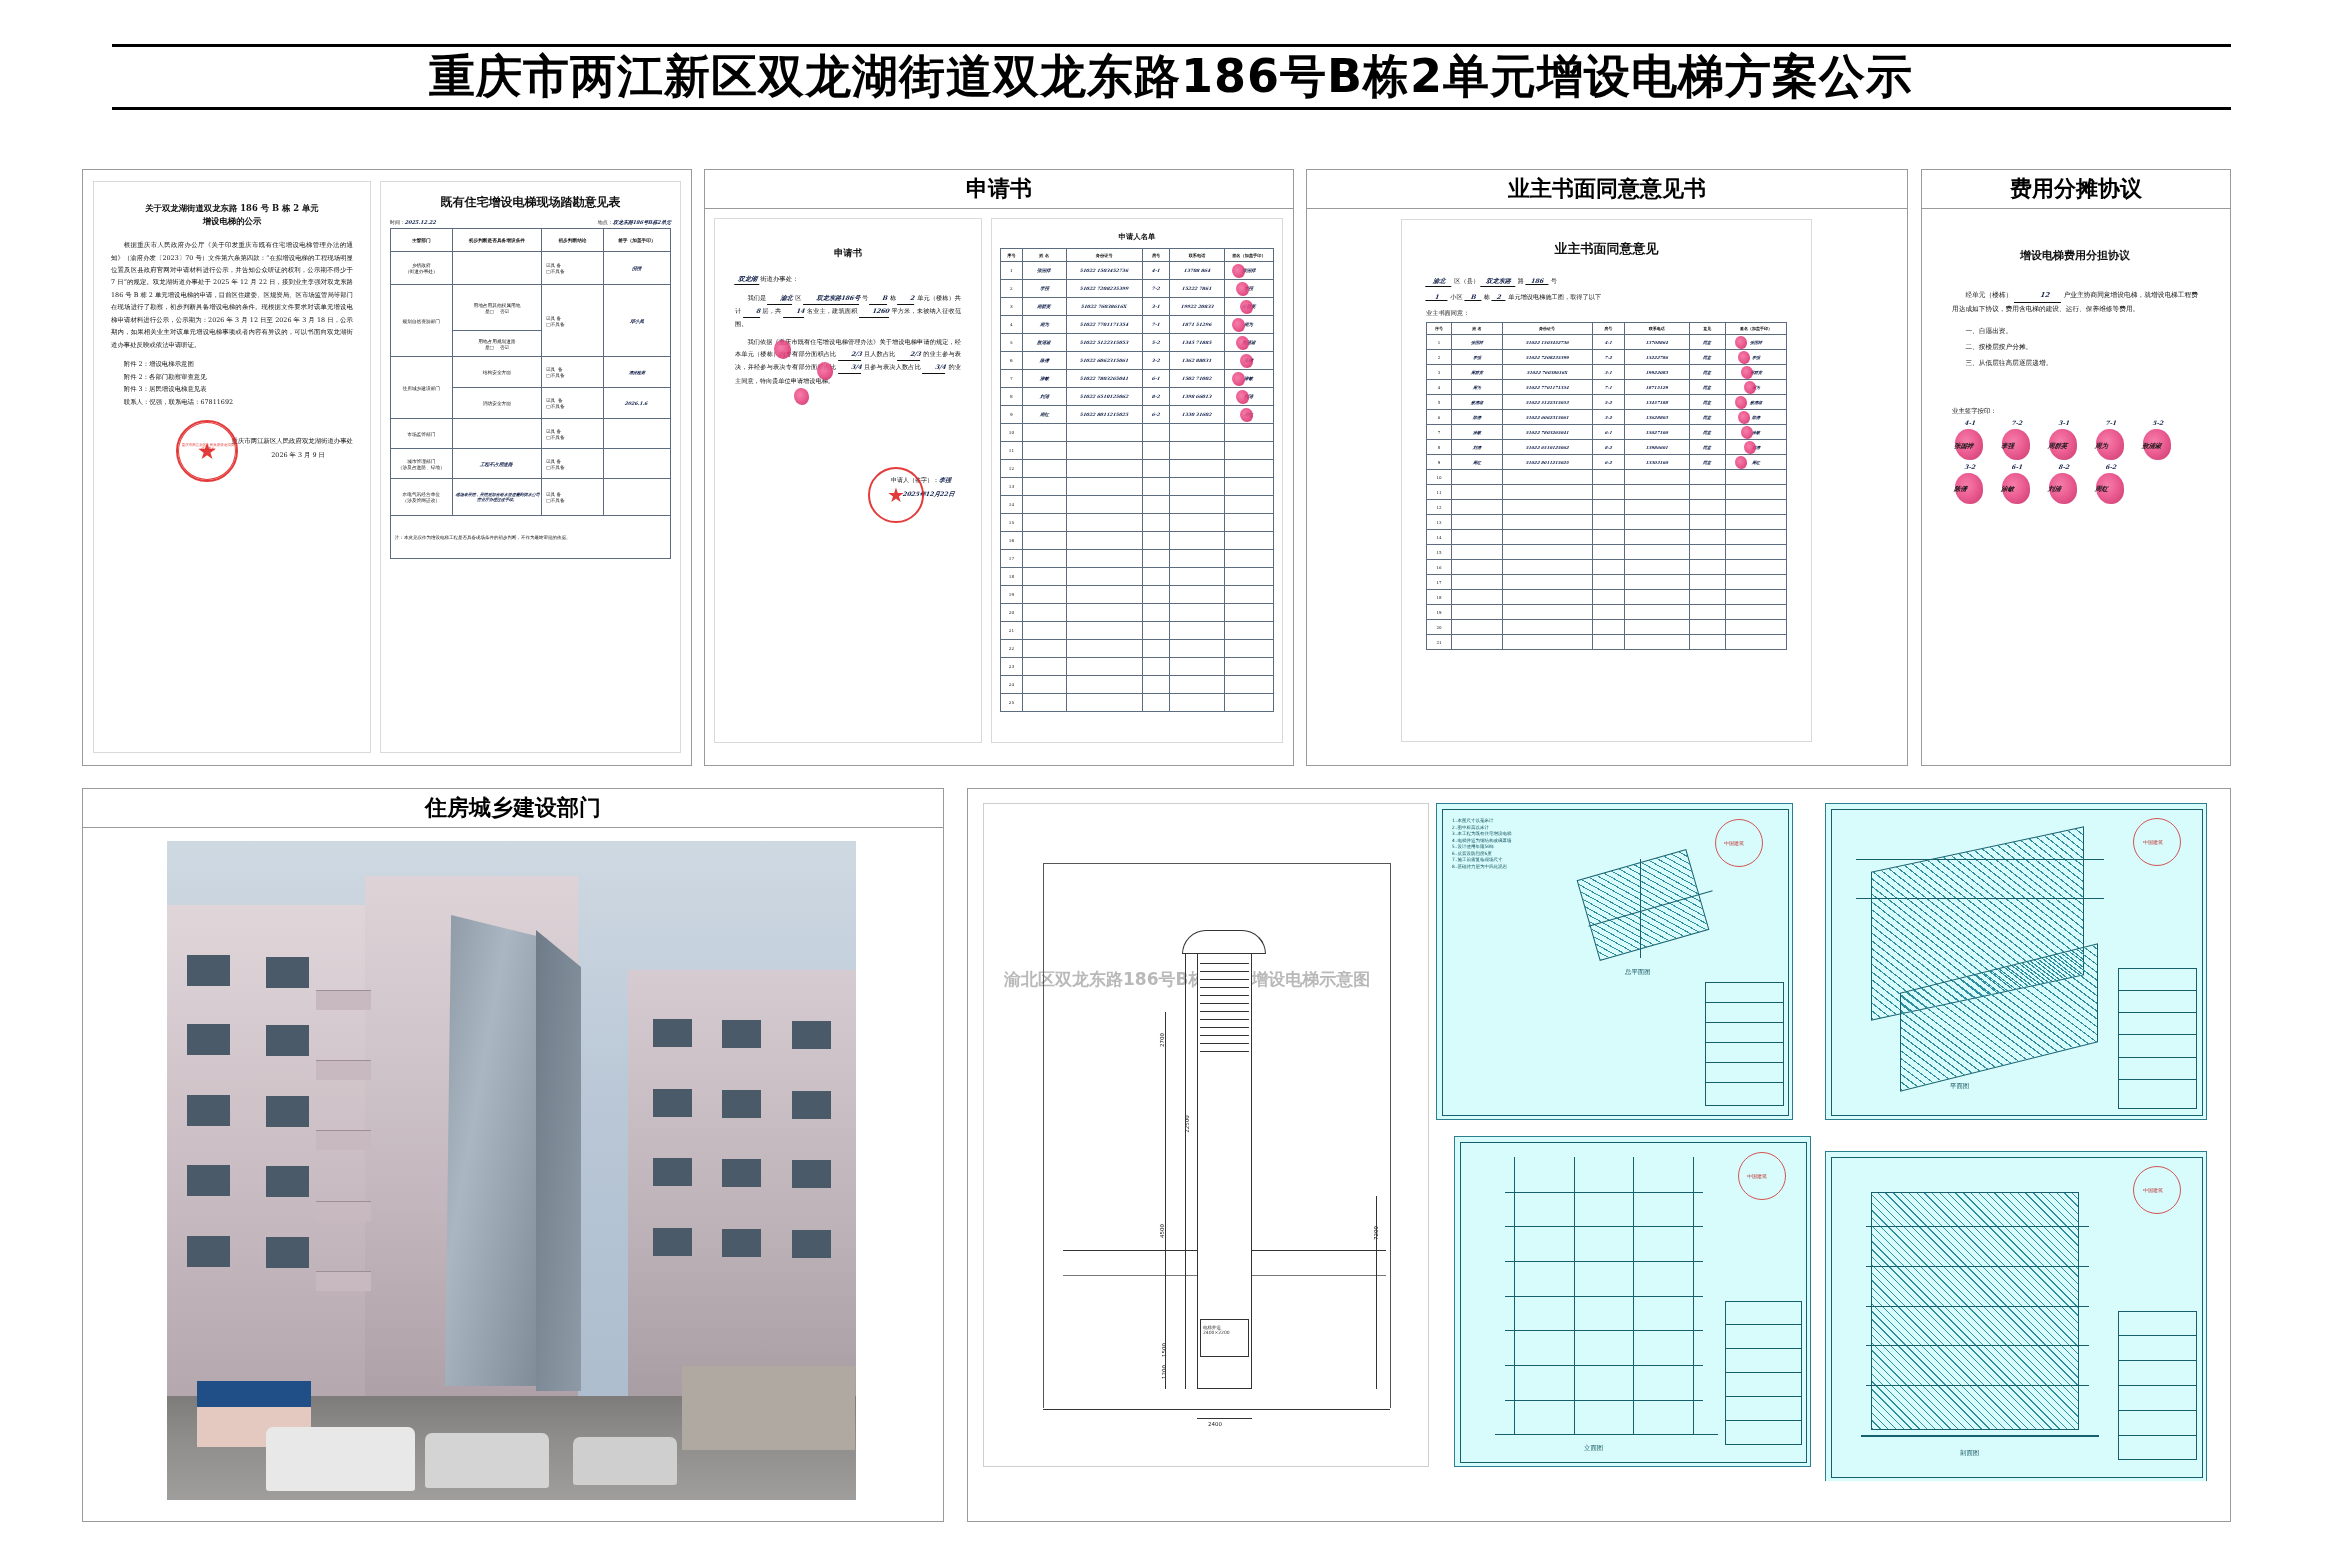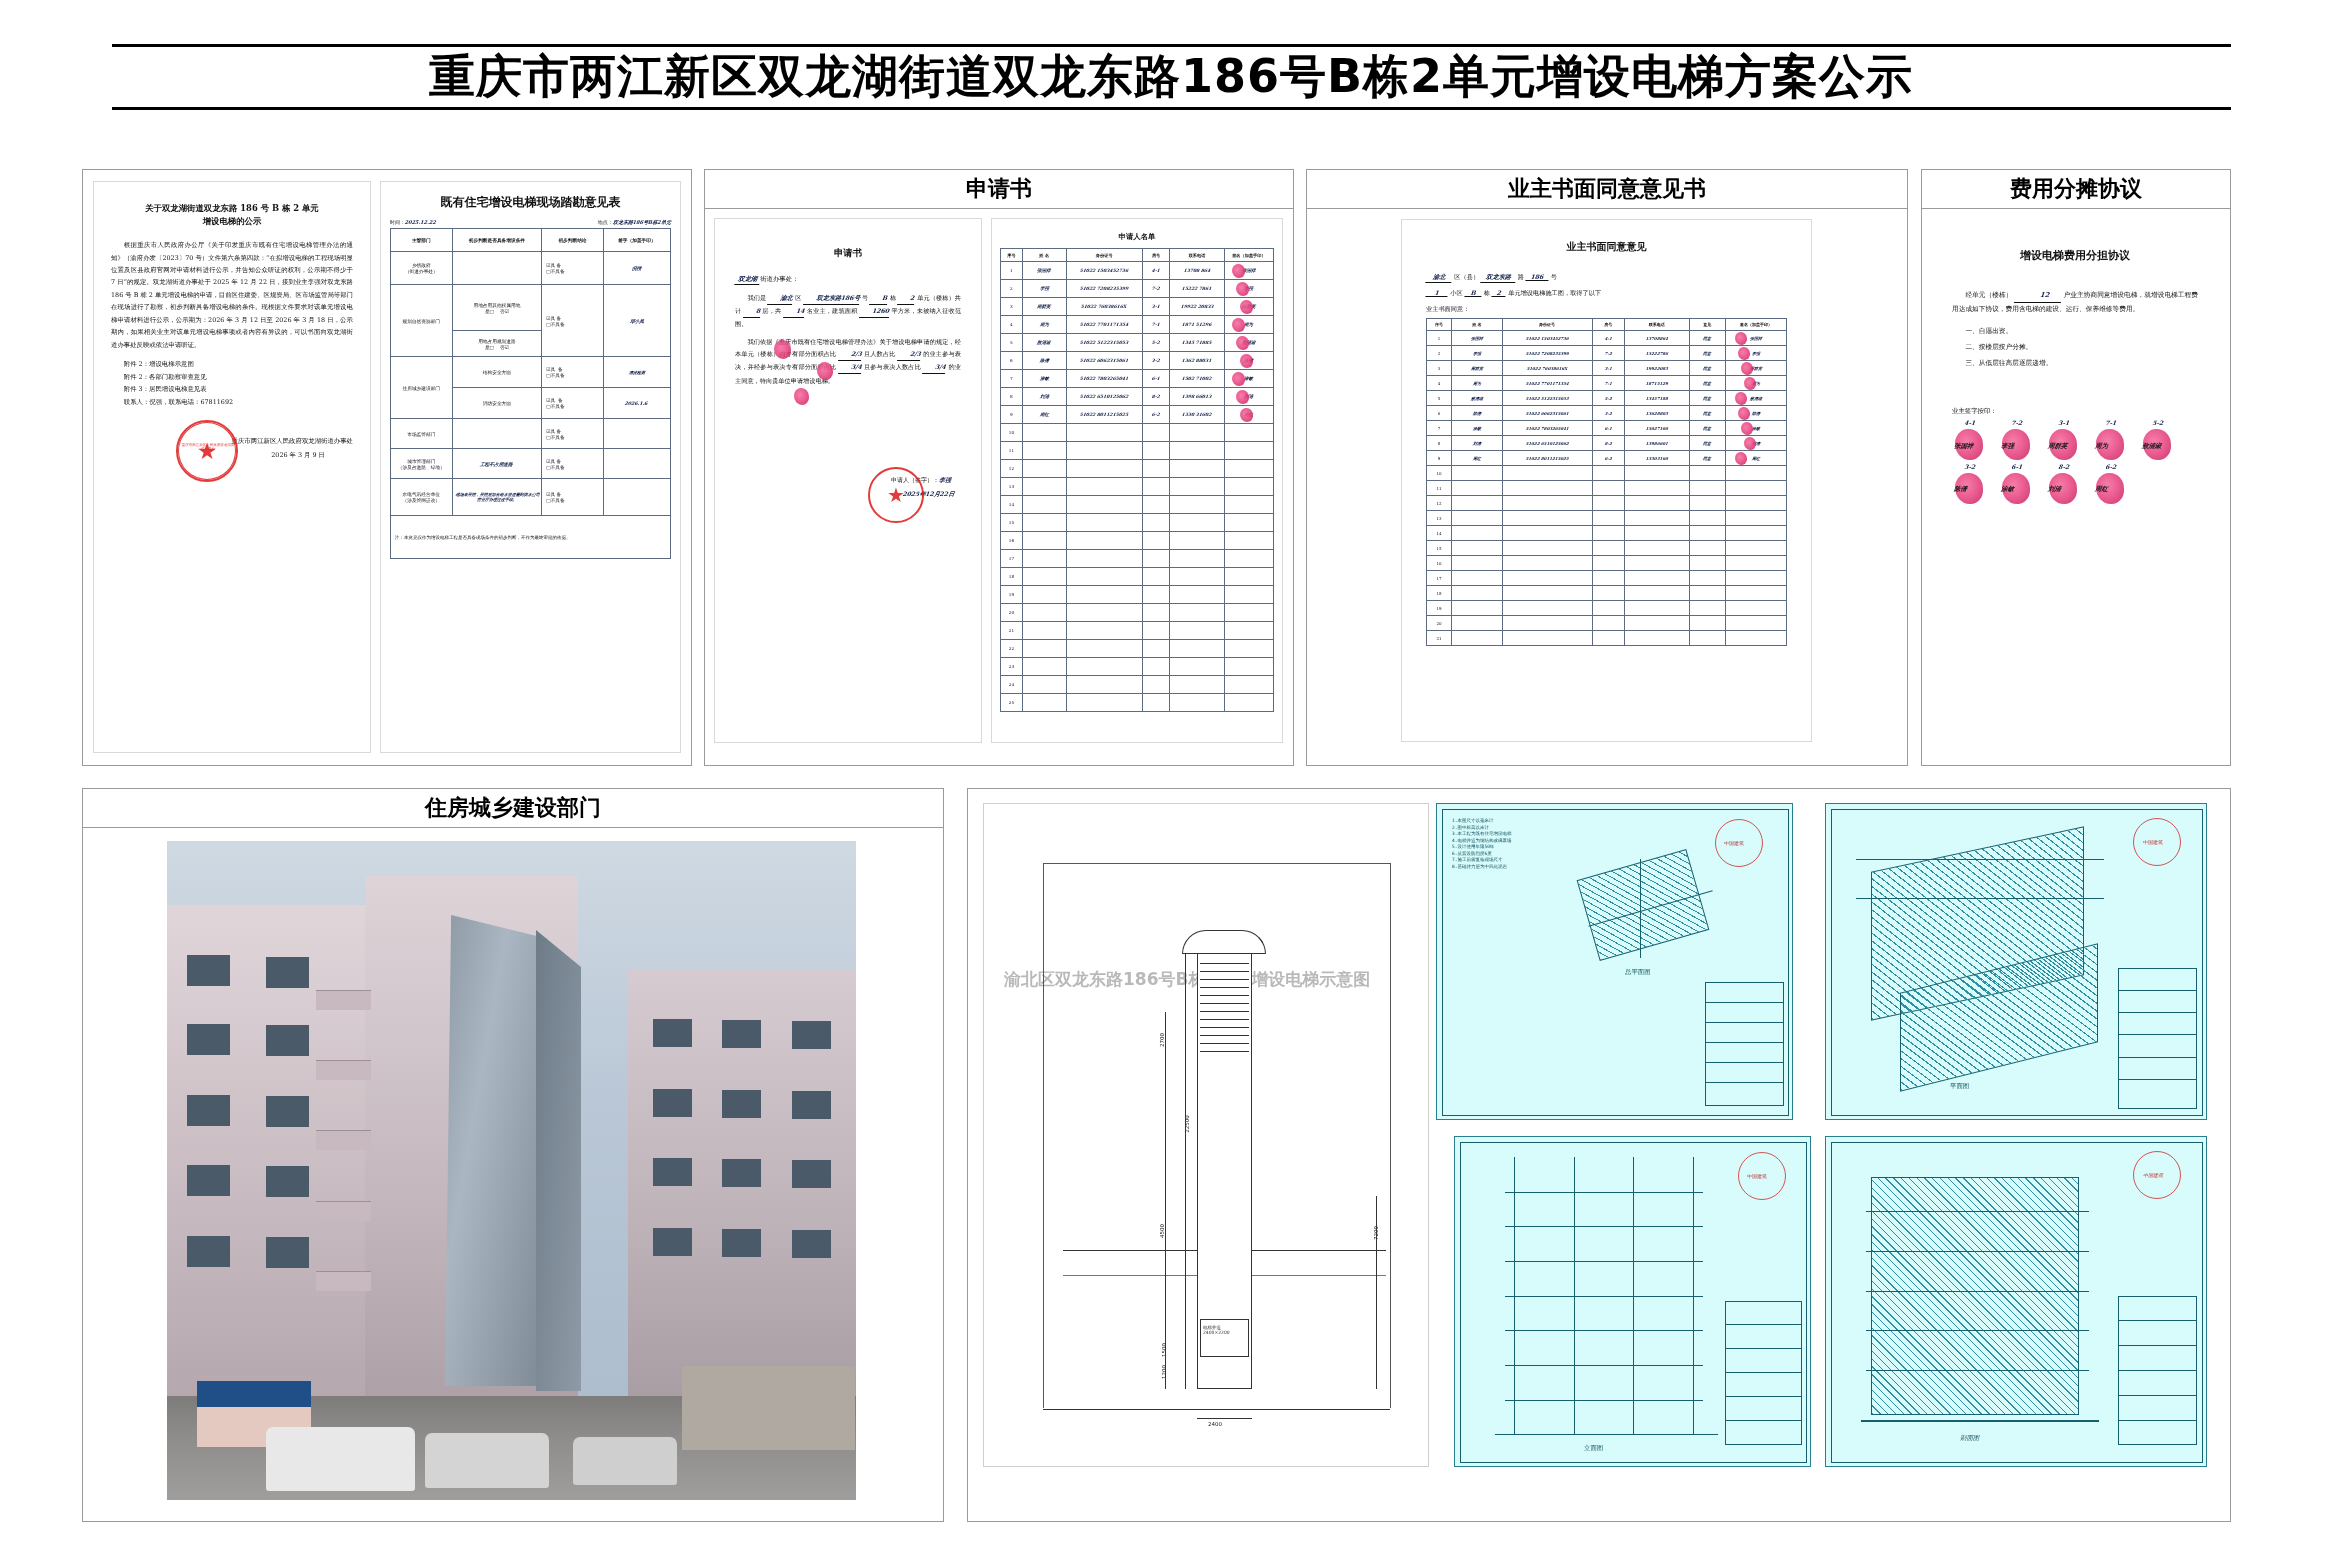--- a/index.html
+++ b/index.html
@@ -529,21 +529,21 @@
 
   </div>
 </div>
 
 <div class="panel" style="left:1306px; top:169px; width:602px; height:597px;">
   <div class="panel-header">业主书面同意意见书</div>
   <div class="panel-body">
 
     <div class="sheet" style="left:94px; top:10px; width:411px; height:523px; padding:20px 24px;">
 
-      <div class="doc-text doc-center" style="font-size:10px; font-weight:bold; margin-bottom:19px;">业主书面同意意见</div>
+      <div class="doc-text doc-center" style="font-size:13px; font-weight:bold; margin-bottom:19px;">业主书面同意意见</div>
 
       <div class="doc-text" style="font-size:6.2px; margin-bottom:6px;">
         <span class="hand" style="border-bottom:0.5px solid #111; padding:0 7px;">渝北</span>
         <span>区（县）</span>
         <span class="hand" style="border-bottom:0.5px solid #111; padding:0 5px;">双龙东路</span>
         <span>路</span>
         <span class="hand" style="border-bottom:0.5px solid #111; padding:0 5px;">186</span>
         <span>号</span>
       </div>
 
@@ -969,21 +969,21 @@
       <div class="cad-block" style="left:292px; top:164px; width:79px; height:141px;"></div>
       <div class="cad-line" style="left:292px; top:186px; width:79px; height:0.5px;"></div>
       <div class="cad-line" style="left:292px; top:208px; width:79px; height:0.5px;"></div>
       <div class="cad-line" style="left:292px; top:230px; width:79px; height:0.5px;"></div>
       <div class="cad-line" style="left:292px; top:253px; width:79px; height:0.5px;"></div>
       <div class="cad-line" style="left:292px; top:275px; width:79px; height:0.5px;"></div>
       <div class="cad-seal" style="left:307px; top:14px; width:48px; height:48px;"></div>
       <div class="cad-txt" style="left:317px; top:35px; color:#c03030; font-size:5px;">中国建筑</div>
     </div>
 
-    <div class="cad" style="left:857px; top:347px; width:382px; height:331px;font-style:italic;">
+    <div class="cad" style="left:857px; top:362px; width:382px; height:331px;">
       <div class="cad-block" style="left:5px; top:5px; width:372px; height:321px;"></div>
       <div class="cad-hatch" style="left:45px; top:40px; width:208px; height:238px;"></div>
       <div class="cad-line" style="left:40px; top:74px; width:223px; height:1px;"></div>
       <div class="cad-line" style="left:40px; top:114px; width:223px; height:1px;"></div>
       <div class="cad-line" style="left:40px; top:154px; width:223px; height:1px;"></div>
       <div class="cad-line" style="left:40px; top:193px; width:223px; height:1px;"></div>
       <div class="cad-line" style="left:40px; top:233px; width:223px; height:1px;"></div>
       <div class="cad-line" style="left:35px; top:283px; width:238px; height:1.5px;"></div>
       <div class="cad-txt" style="left:134px; top:297px; font-size:6.4px;">剖面图</div>
       <div class="cad-block" style="left:292px; top:159px; width:79px; height:149px;"></div>

